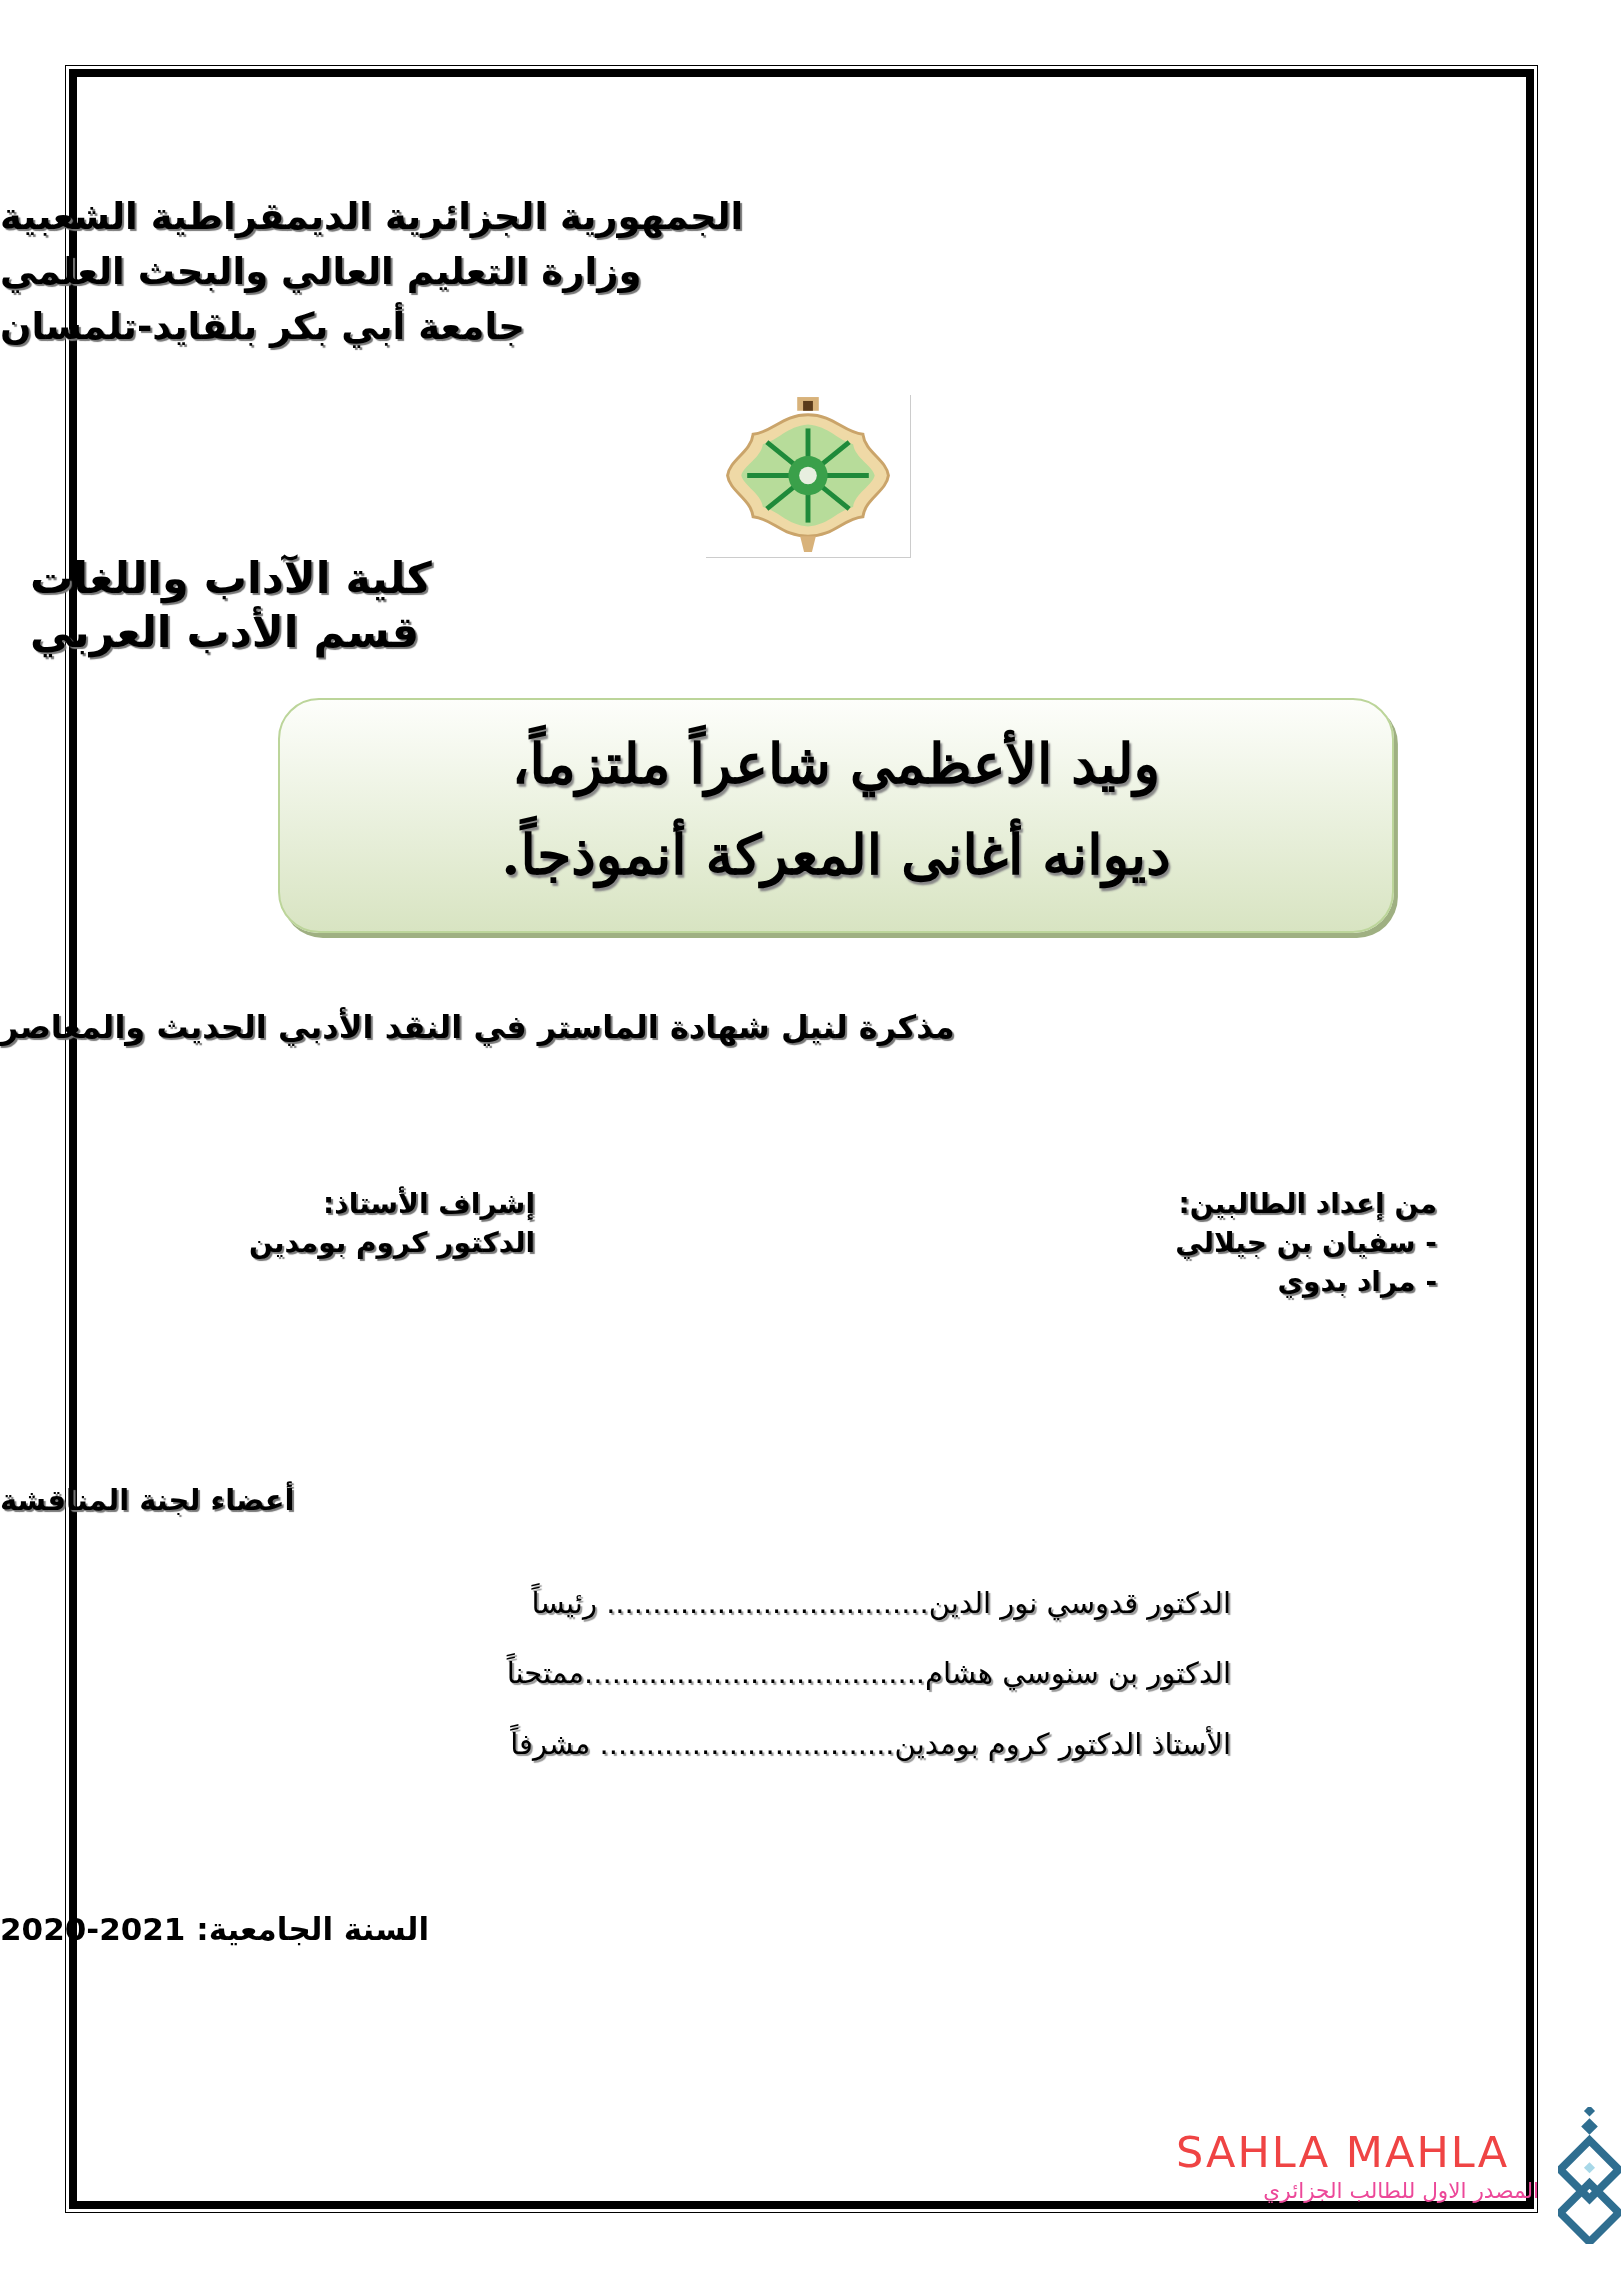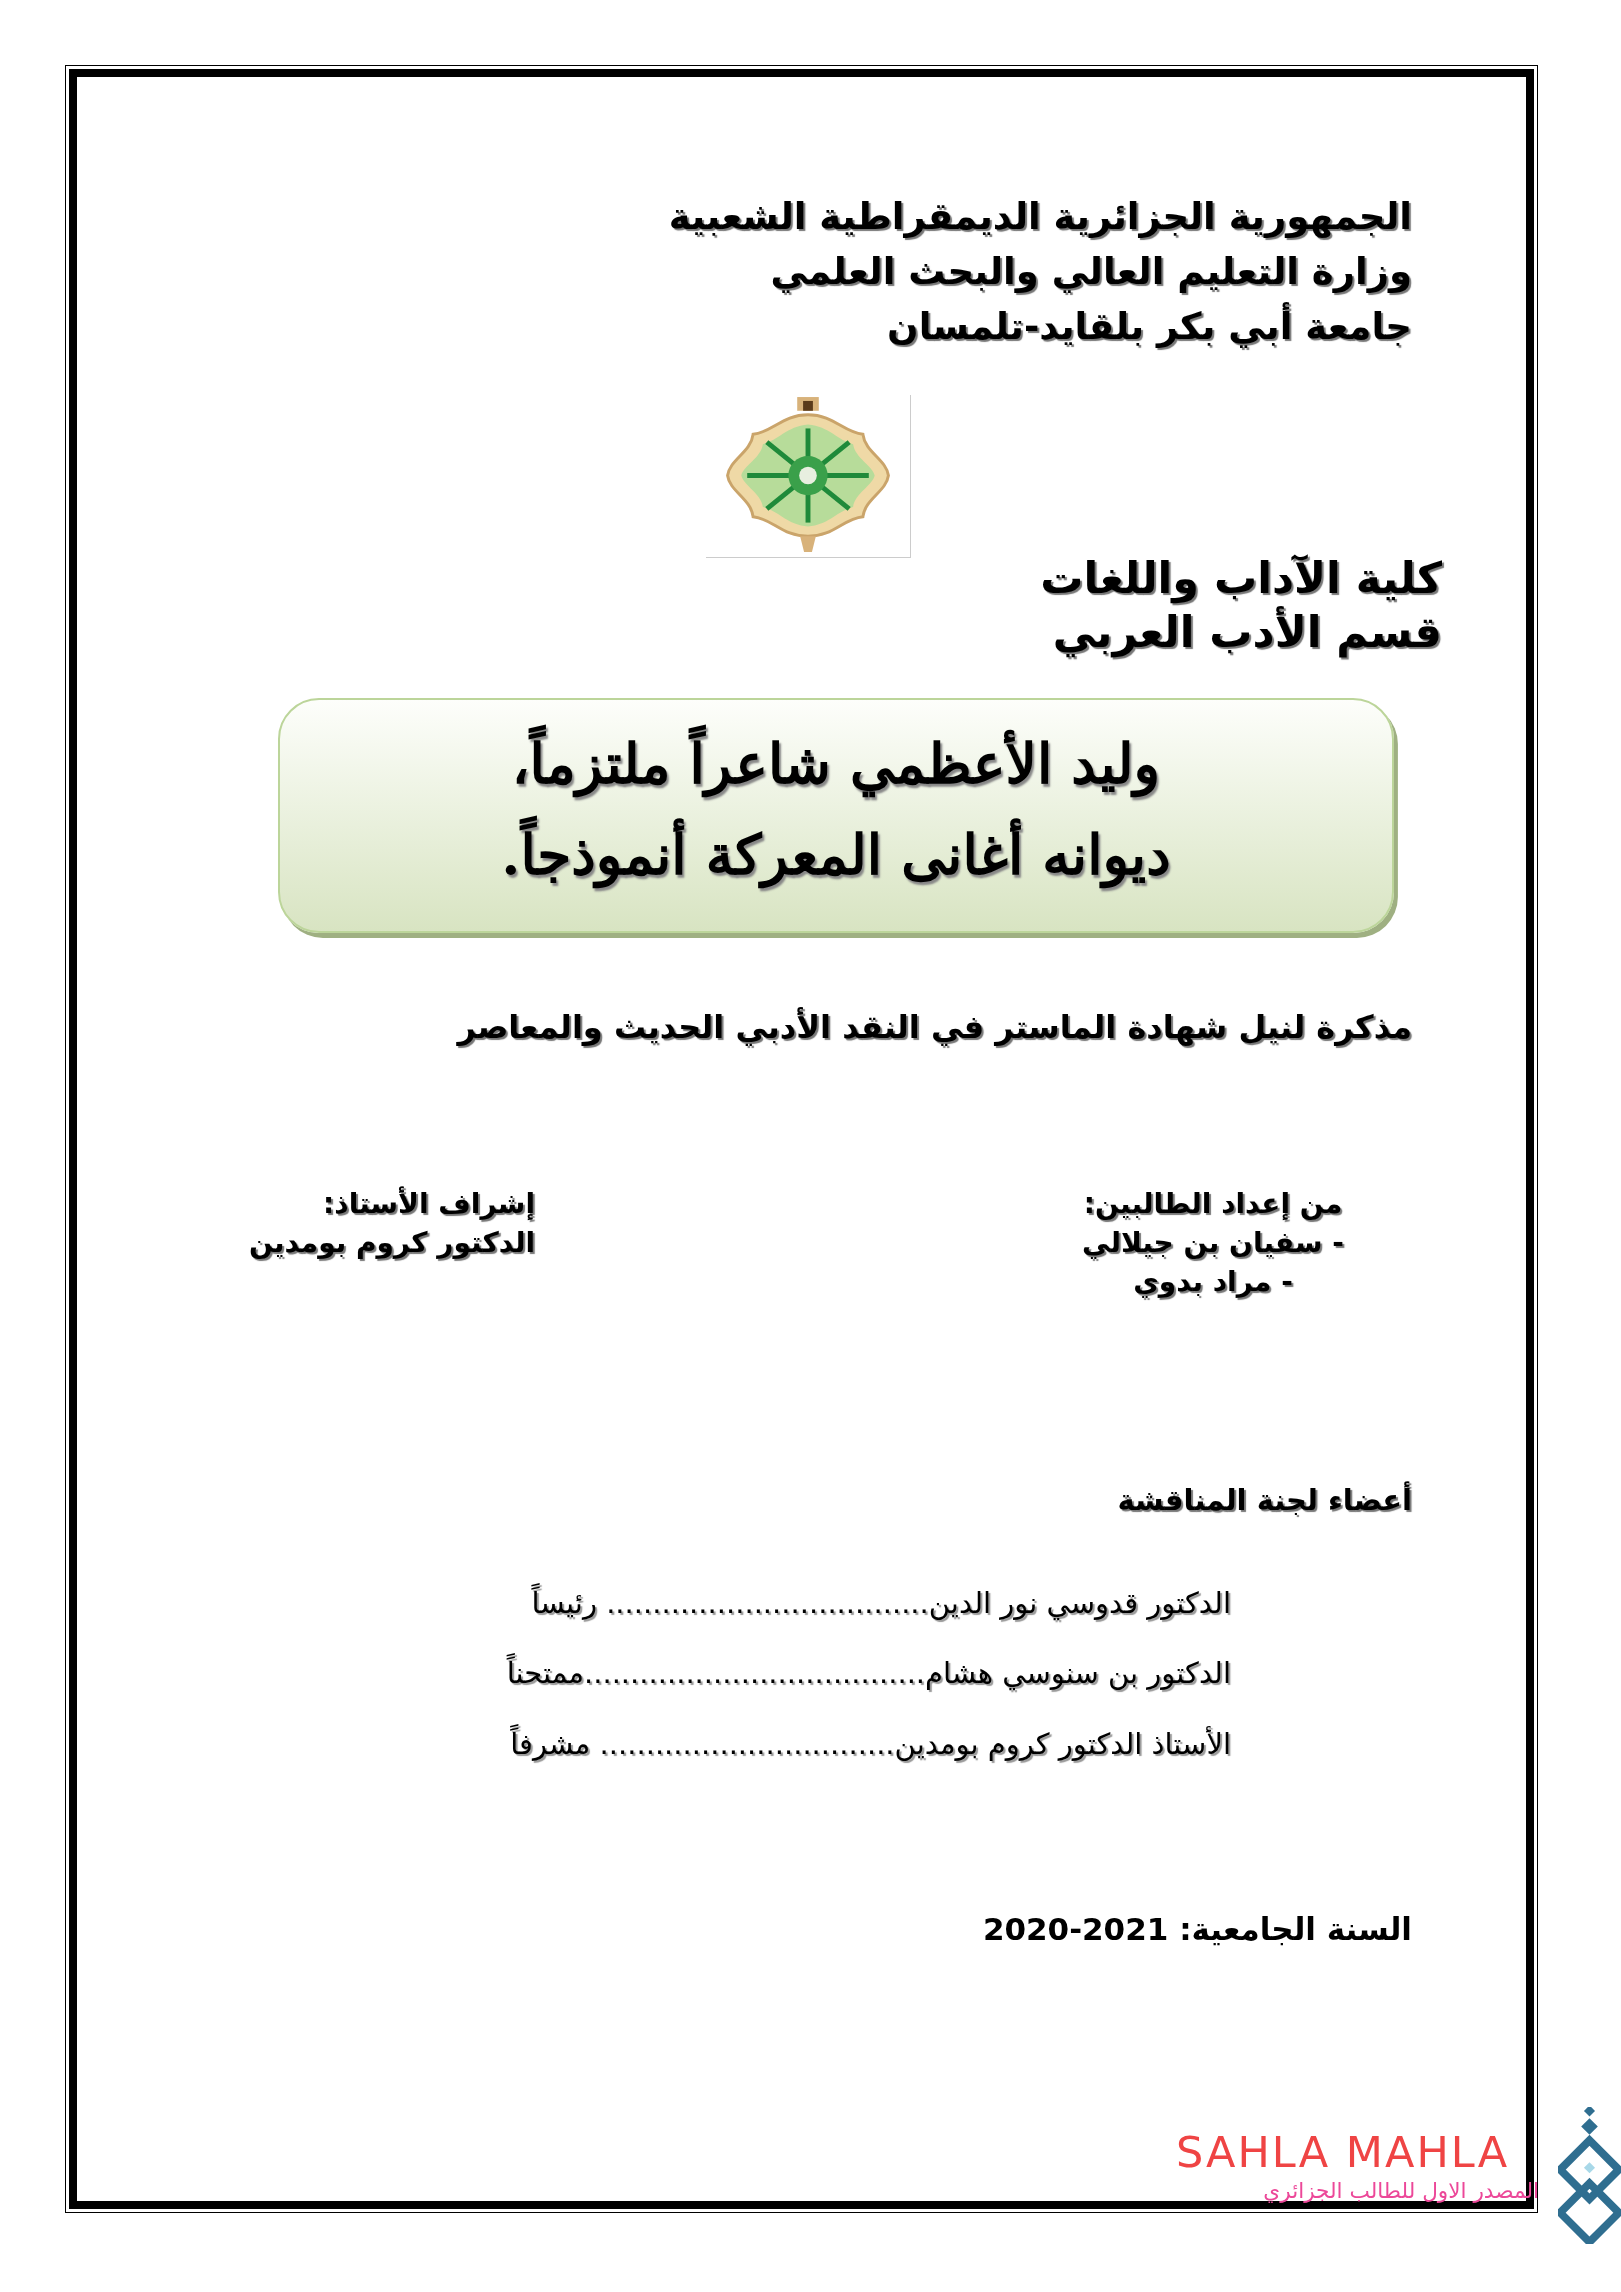--- a/index.html
+++ b/index.html
@@ -3,21 +3,21 @@
 <meta charset="utf-8">
 <style>
   html, body { margin: 0; padding: 0; background: #ffffff; }
   body { width: 1621px; height: 2293px; position: relative; overflow: hidden;
          font-family: "DejaVu Sans", "Liberation Sans", sans-serif; color: #000; }
   .frame-outer { position: absolute; left: 65px; top: 65px; width: 1473px; height: 2148px;
                  border: 1px solid #000; box-sizing: border-box; }
   .frame-inner { position: absolute; left: 69px; top: 69px; width: 1465px; height: 2140px;
                  border: 8.8px solid #000; box-sizing: border-box; }
   .rtl { direction: rtl; unicode-bidi: isolate; }
-  .center-line { position: absolute; left: 0; width: 1412px; text-align: right; }
+  .center-line { position: absolute; left: 0; width: 1412px; text-align: left; }
   .header-line { font-weight: bold; font-size: 37px; line-height: 49px;
                  text-shadow: 2px 2px 1px #777; }
   .logo { position: absolute; left: 706px; top: 395px; width: 204px; height: 162px;
           border-right: 1px solid #ccc; border-bottom: 1px solid #ccc; }
   .faculty { font-weight: bold; font-size: 43px; line-height: 49px; text-shadow: 2px 2px 1px #777; padding-left: 30px; }
   .title-box { position: absolute; left: 278px; top: 698px; width: 1116px; height: 235px;
                border: 2.9px solid #bcd59a; border-radius: 41px; box-sizing: border-box;
                background: linear-gradient(#fdfefb, #d8e4c2);
                box-shadow: 3.9px 4.9px 0 #9fb082; }
   .title-line { position: absolute; left: 0; width: 100%; text-align: center;
@@ -68,21 +68,21 @@
 <div class="center-line faculty rtl" style="top:554px;">كلية الآداب واللغات</div>
 <div class="center-line faculty rtl" style="top:608px;">قسم الأدب العربي</div>
 
 <div class="title-box">
   <div class="title-line rtl" style="top:31px;">وليد الأعظمي شاعراً ملتزماً،</div>
   <div class="title-line rtl" style="top:122px;">ديوانه أغانى المعركة أنموذجاً.</div>
 </div>
 
 <div class="center-line memo rtl" style="top:1008px;">مذكرة لنيل شهادة الماستر في النقد الأدبي الحديث والمعاصر</div>
 
-<div class="col rtl" style="right:202px; top:1184px; width:412px;text-align:center;">
+<div class="col rtl" style="right:184px; top:1184px; width:412px;">
   <div>من إعداد الطالبين:</div>
   <div>- سفيان بن جيلالي</div>
   <div>- مراد بدوي</div>
 </div>
 
 <div class="col rtl" style="left:221px; top:1184px; width:314px;">
   <div>إشراف الأستاذ:</div>
   <div>الدكتور كروم بومدين</div>
 </div>
 

